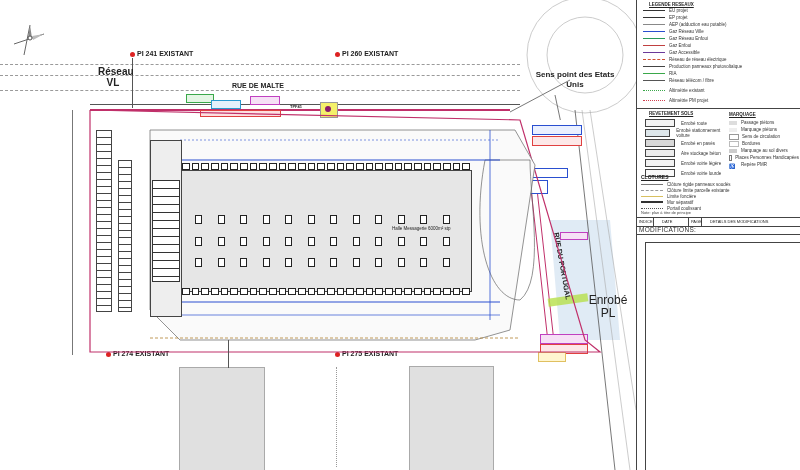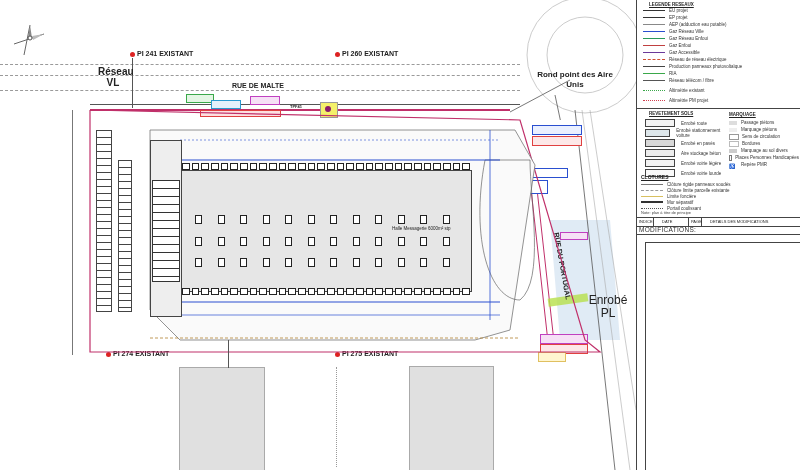--- a/index.html
+++ b/index.html
@@ -64,21 +64,21 @@
   </div>
   <div class="lbl" style="left:106px;top:350px;font-size:7px;">
     <span class="pin"></span><span>PI 274 EXISTANT</span>
   </div>
   <div class="lbl" style="left:335px;top:350px;font-size:7px;">
     <span class="pin"></span><span>PI 275 EXISTANT</span>
   </div>
 
   <div class="lbl" style="left:98px;top:66px;font-size:10px;text-align:center;width:30px;white-space:normal;line-height:11px;">Réseau VL</div>
   <div class="lbl" style="left:232px;top:82px;font-size:7px;">RUE DE MALTE</div>
-  <div class="lbl" style="left:535px;top:70px;font-size:8px;width:80px;white-space:normal;text-align:center;line-height:10px;">Rond point des Aire Unis</div>
+  <div class="lbl" style="left:535px;top:70px;font-size:8px;width:80px;white-space:normal;text-align:center;line-height:10px;">Sens point des Etats Unis</div>
   <div class="lbl" style="left:290px;top:104px;font-size:4px;">TPF41</div>
   <div class="lbl" style="left:560px;top:232px;font-size:7px;transform:rotate(80deg);transform-origin:left top;">RUE DU PORTUGAL</div>
   <div class="lbl" style="left:588px;top:294px;font-size:12px;font-weight:normal;width:40px;white-space:normal;text-align:center;line-height:13px;">Enrobé PL</div>
 
   <div class="tag" style="left:186px;top:94px;width:22px;height:5px;border:1px solid #3aa84a;background:#e4f6e4;"></div>
   <div class="tag" style="left:211px;top:100px;width:24px;height:5px;border:1px solid #2a9ad0;background:#e4f1fb;"></div>
   <div class="tag" style="left:250px;top:96px;width:24px;height:5px;border:1px solid #c040c0;background:#f6e0f6;"></div>
   <div class="tag" style="left:200px;top:110px;width:75px;height:3px;border:1px solid #e04040;background:#fde0e0;"></div>
   <div class="tag" style="left:532px;top:125px;width:44px;height:6px;border:1px solid #2a4fd0;background:#eaf0ff;"></div>
   <div class="tag" style="left:532px;top:136px;width:44px;height:6px;border:1px solid #e04040;background:#fde8e8;"></div>

